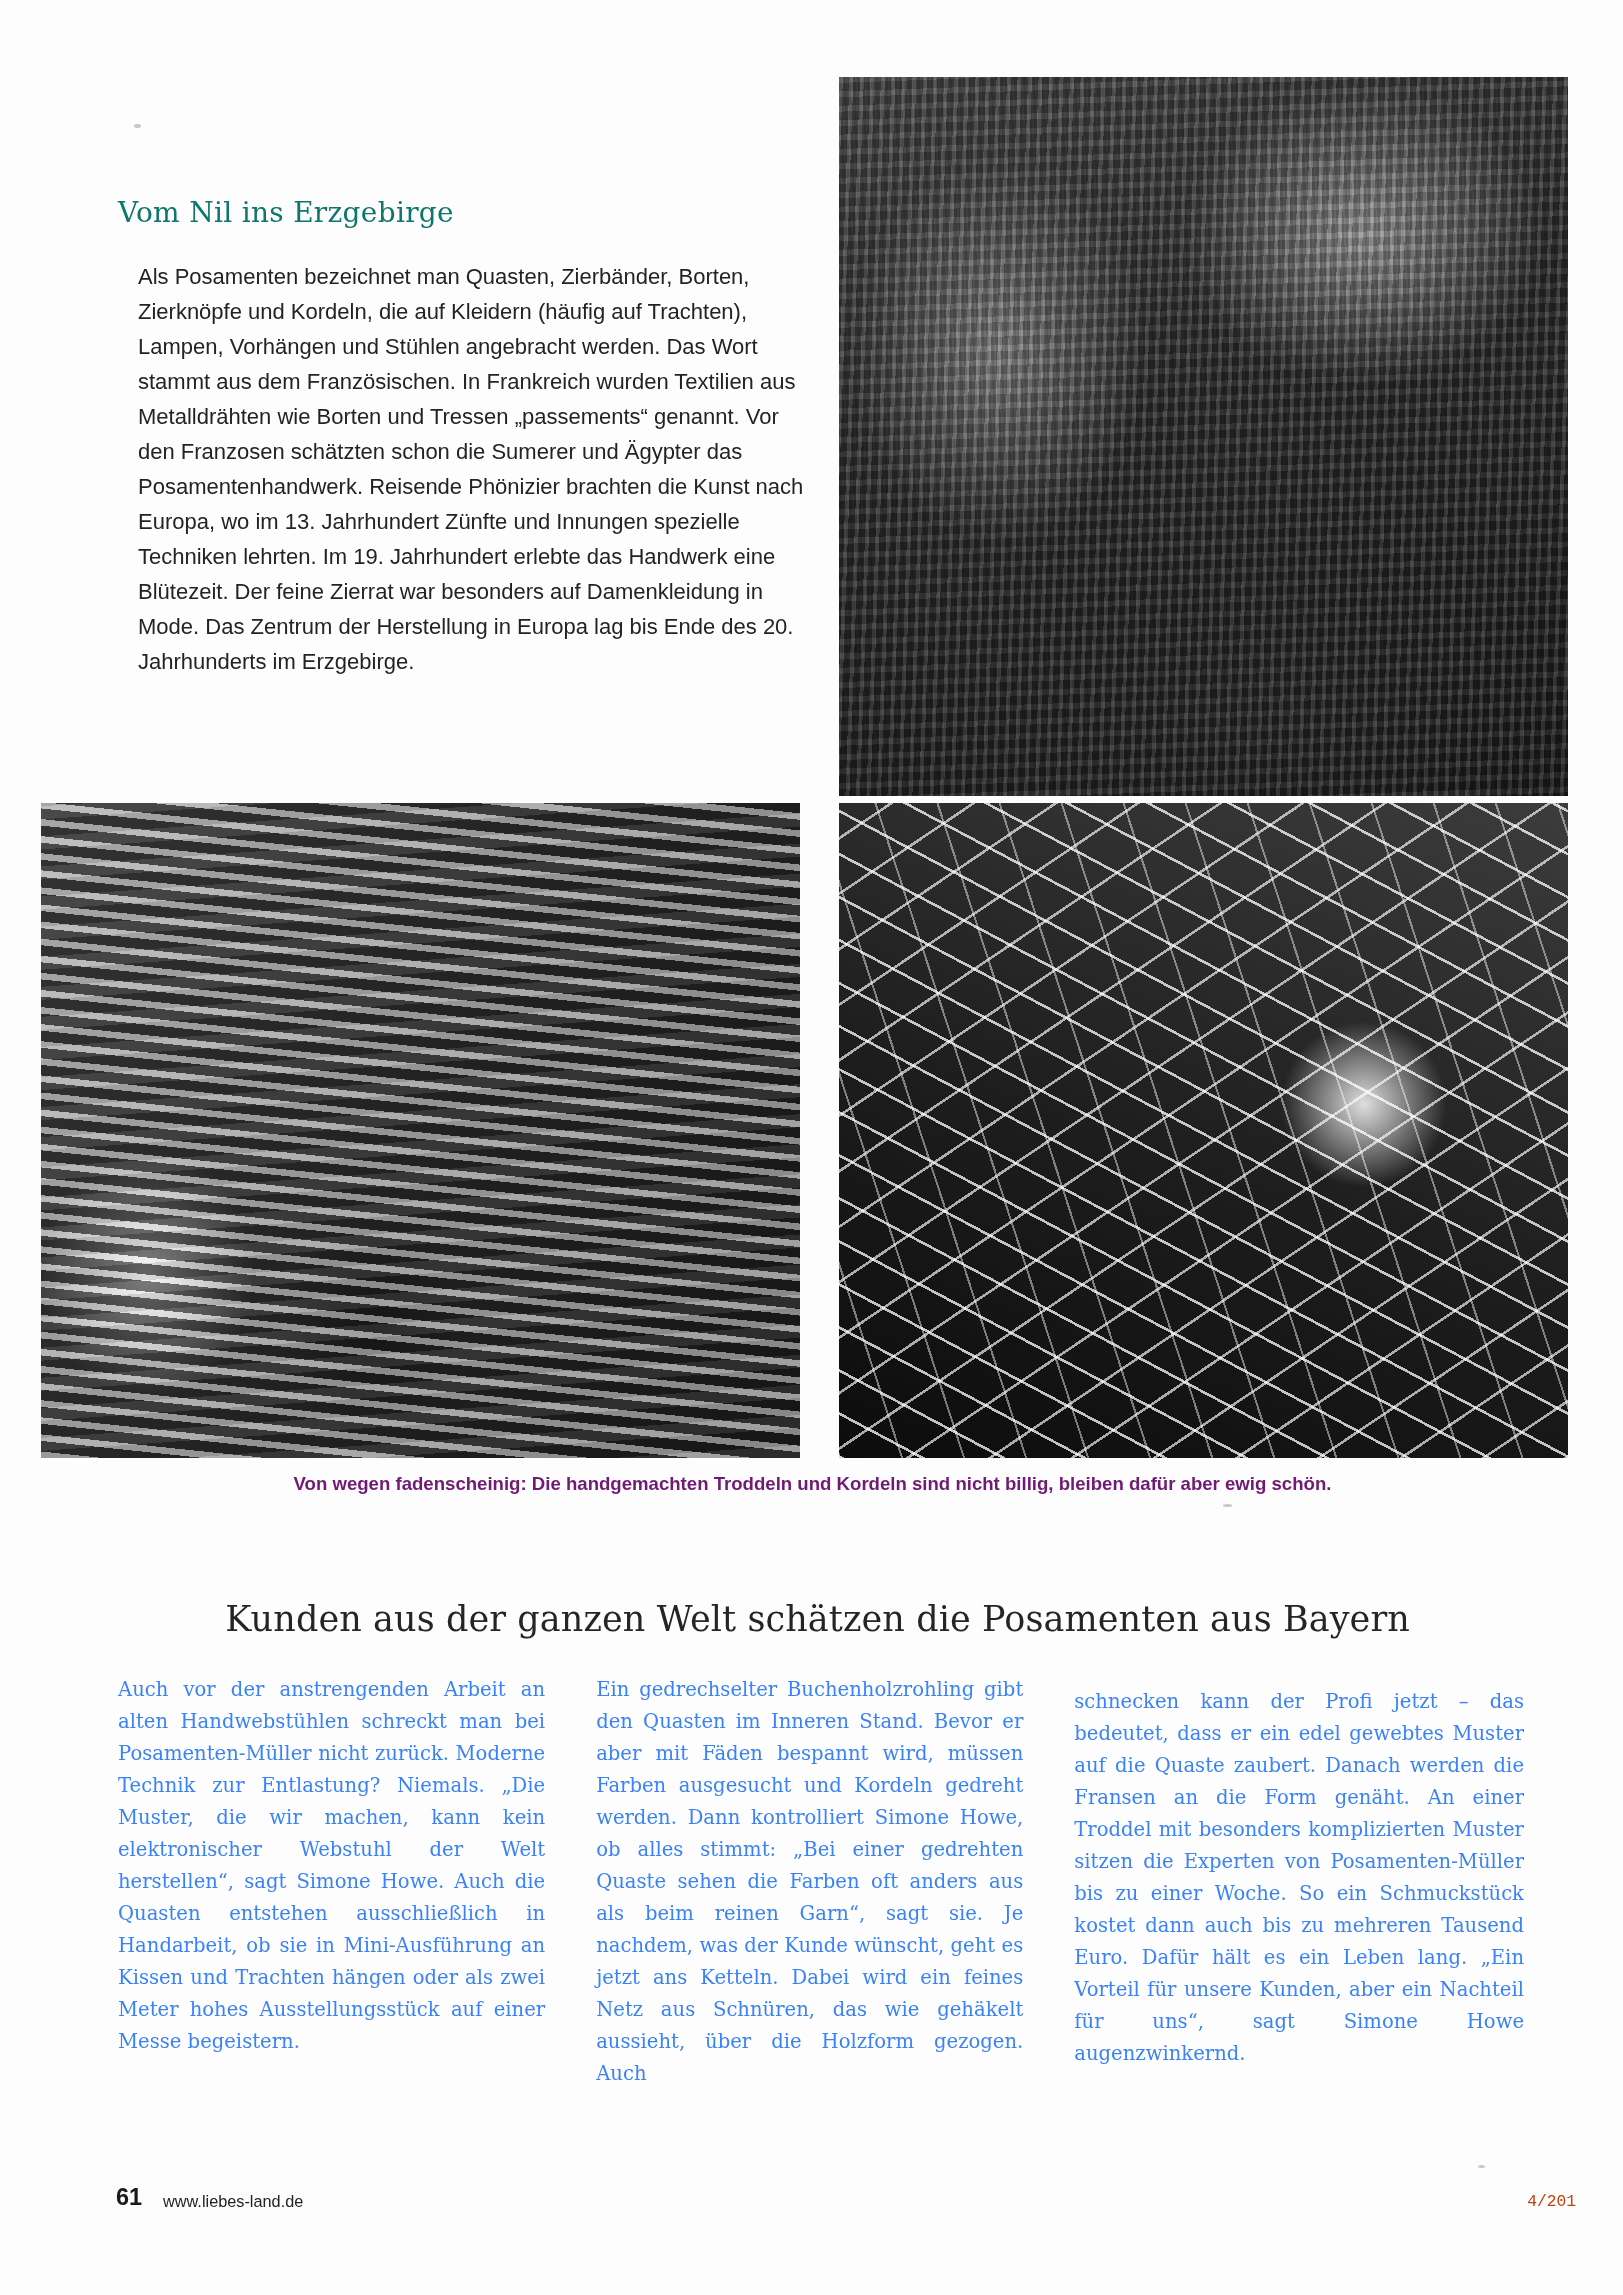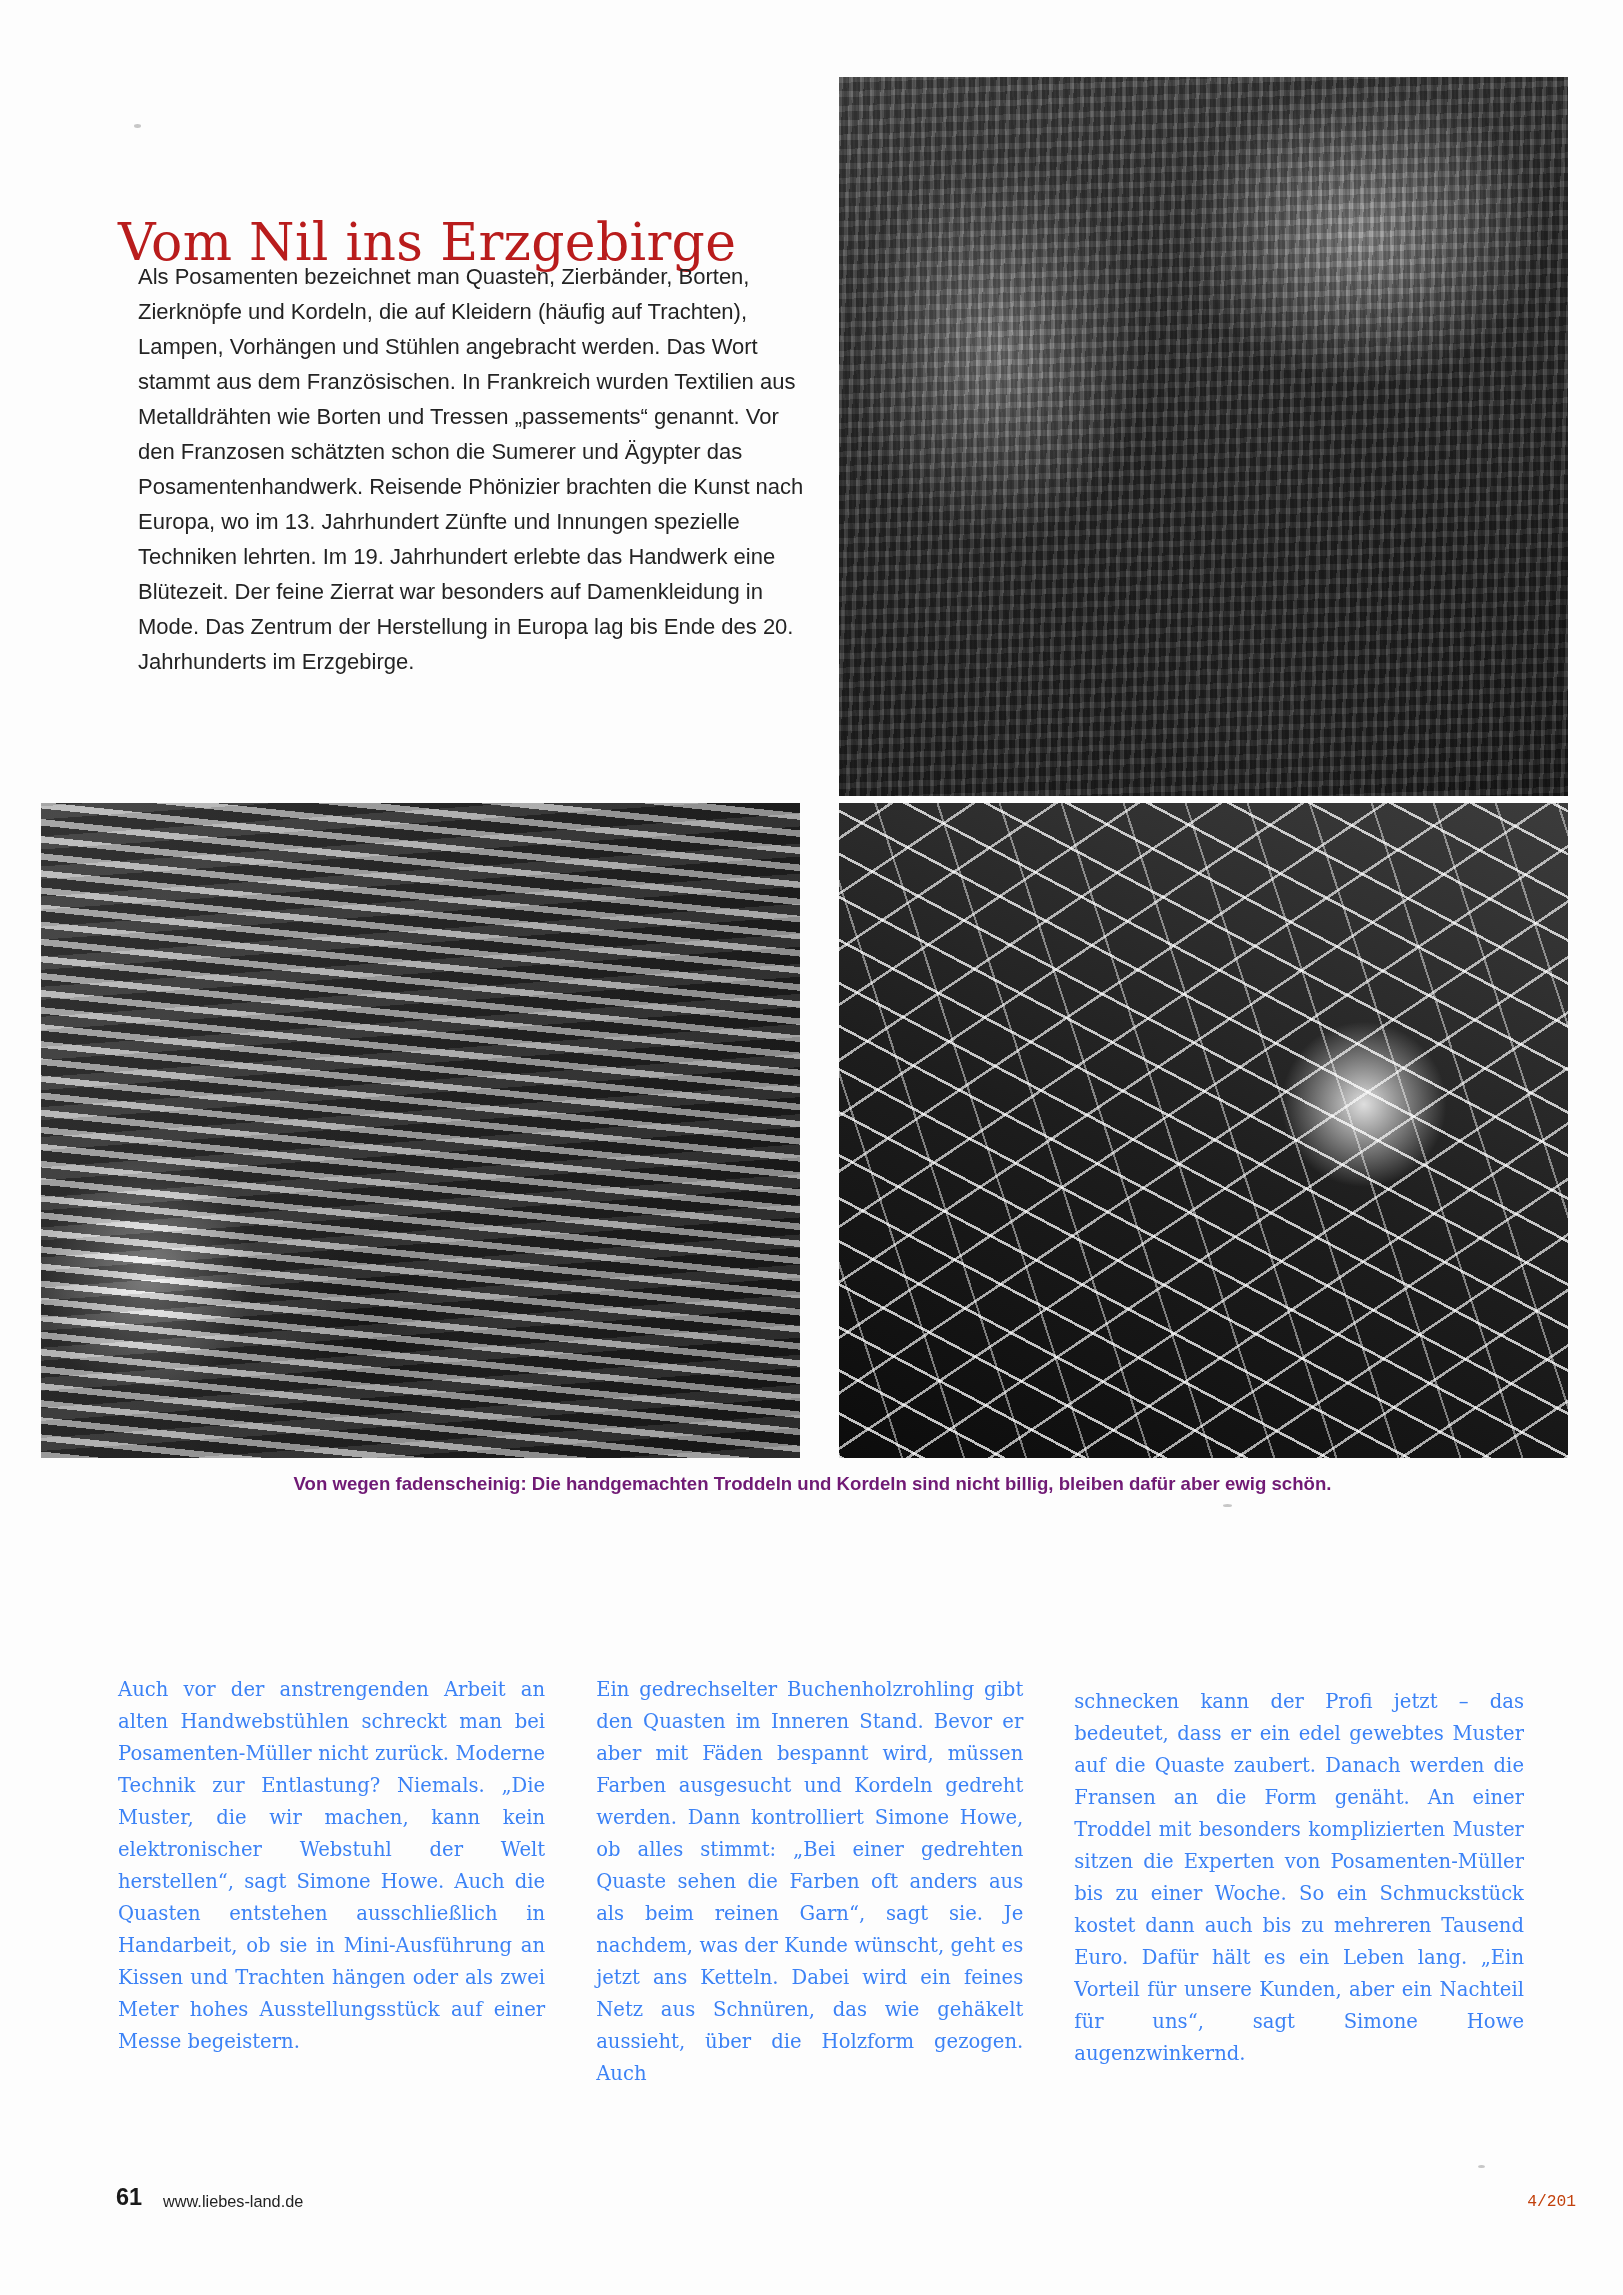--- a/index.html
+++ b/index.html
@@ -21,24 +21,24 @@
     background: #fdfdfd;
   }
 
   
   .headline {
     position: absolute;
     left: 118px;
     top: 177px;
     width: 732px;
     font-family: "DejaVu Serif", serif;
-    font-size: 52px;
+    font-size: 28px;
     font-weight: 400;
     letter-spacing: 0.3px;
-    color: #b91c1c;
+    color: #0f766e;
   }
 
   
   .intro {
     position: absolute;
     left: 119px;
     top: 259px;
     width: 674px;
     font-family: "Liberation Sans", sans-serif;
     font-size: 22px;
@@ -212,20 +212,21 @@
   <div class="photo photo-bottom-left">
     <div class="tex-tassels"></div>
   </div>
 
   <div class="photo photo-bottom-right">
     <div class="tex-threads"></div>
   </div>
 
   <div class="caption">Von wegen fadenscheinig: Die handgemachten Troddeln und Kordeln sind nicht billig, bleiben dafür aber ewig schön.</div>
 
+  <h2 class="subhead">Kunden aus der ganzen Welt schätzen die Posamenten aus Bayern</h2>
 
   <div class="columns">
     <div class="col col1">Auch vor der anstrengenden Arbeit an alten Handwebstühlen schreckt man bei Posamenten-Müller nicht zurück. Moderne Technik zur Entlastung? Niemals. „Die Muster, die wir machen, kann kein elektronischer Webstuhl der Welt herstellen“, sagt Simone Howe. Auch die Quasten entstehen ausschließlich in Handarbeit, ob sie in Mini-Ausführung an Kissen und Trachten hängen oder als zwei Meter hohes Ausstellungsstück auf einer Messe begeistern.</div>
     <div class="col col2">Ein gedrechselter Buchenholzrohling gibt den Quasten im Inneren Stand. Bevor er aber mit Fäden bespannt wird, müssen Farben ausgesucht und Kordeln gedreht werden. Dann kontrolliert Simone Howe, ob alles stimmt: „Bei einer gedrehten Quaste sehen die Farben oft anders aus als beim reinen Garn“, sagt sie. Je nachdem, was der Kunde wünscht, geht es jetzt ans Ketteln. Dabei wird ein feines Netz aus Schnüren, das wie gehäkelt aussieht, über die Holzform gezogen. Auch</div>
     <div class="col col3">schnecken kann der Profi jetzt – das bedeutet, dass er ein edel gewebtes Muster auf die Quaste zaubert. Danach werden die Fransen an die Form genäht. An einer Troddel mit besonders komplizierten Muster sitzen die Experten von Posamenten-Müller bis zu einer Woche. So ein Schmuckstück kostet dann auch bis zu mehreren Tausend Euro. Dafür hält es ein Leben lang. „Ein Vorteil für unsere Kunden, aber ein Nachteil für uns“, sagt Simone Howe augenzwinkernd.</div>
   </div>
 
   <div class="footer-page">61</div>
   <div class="footer-url">www.liebes-land.de</div>
   <div class="footer-issue">4/201</div>

